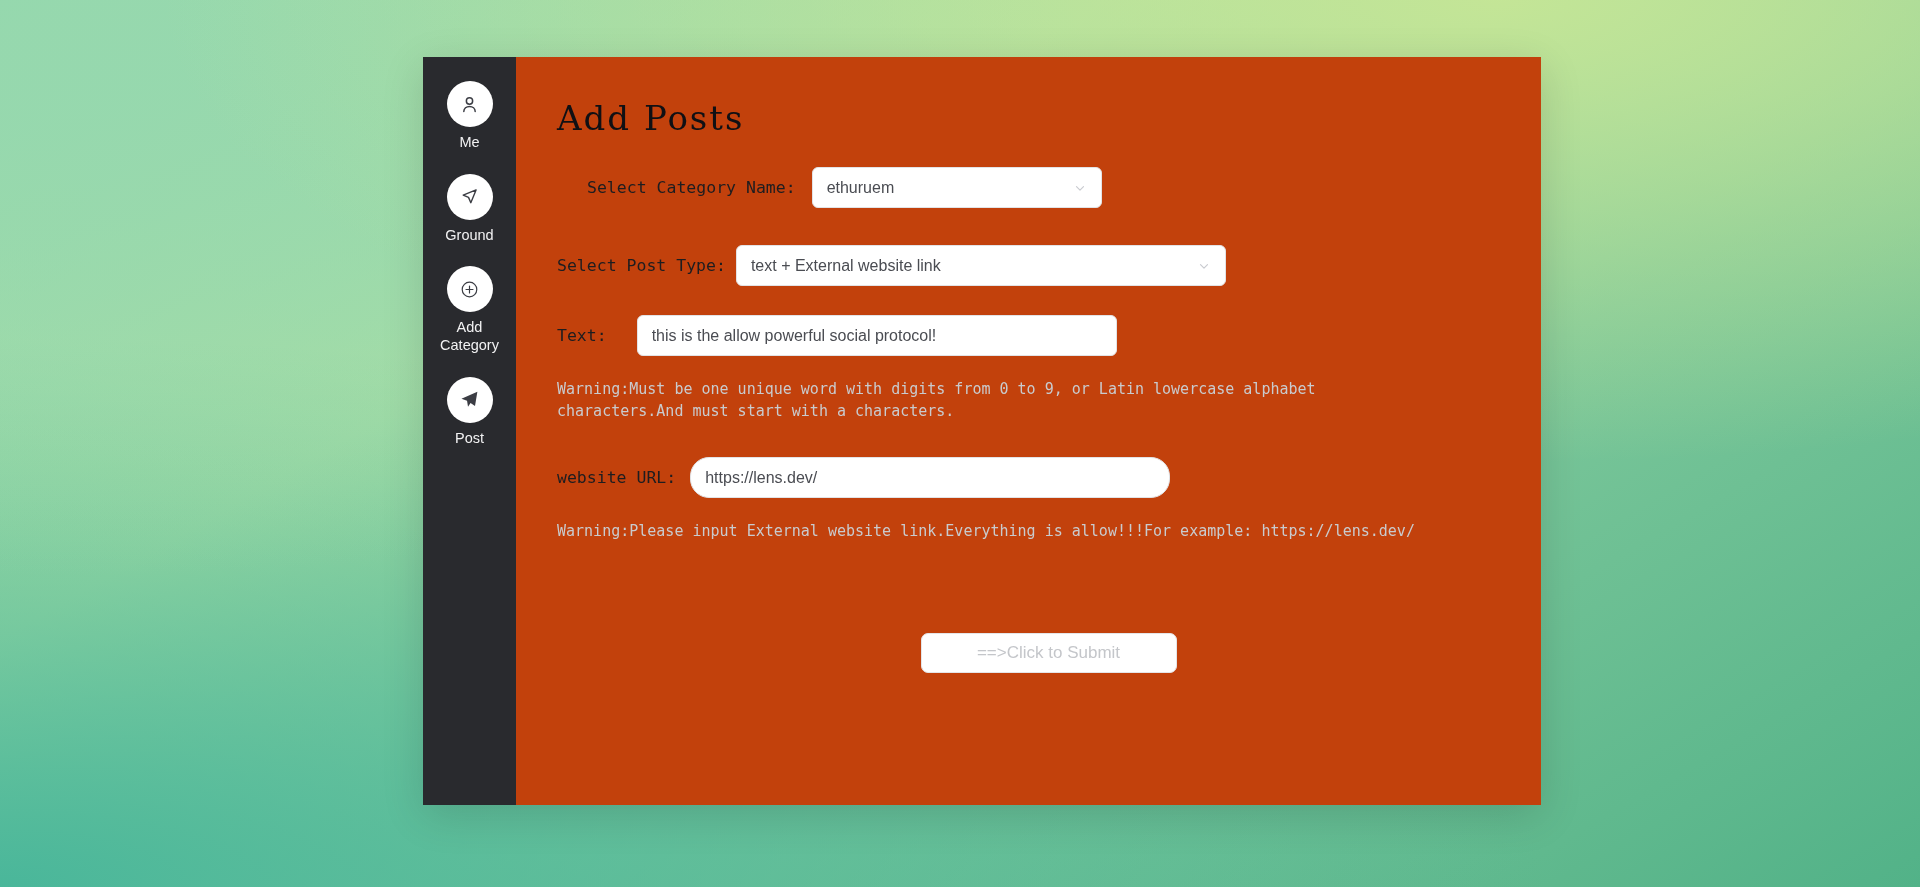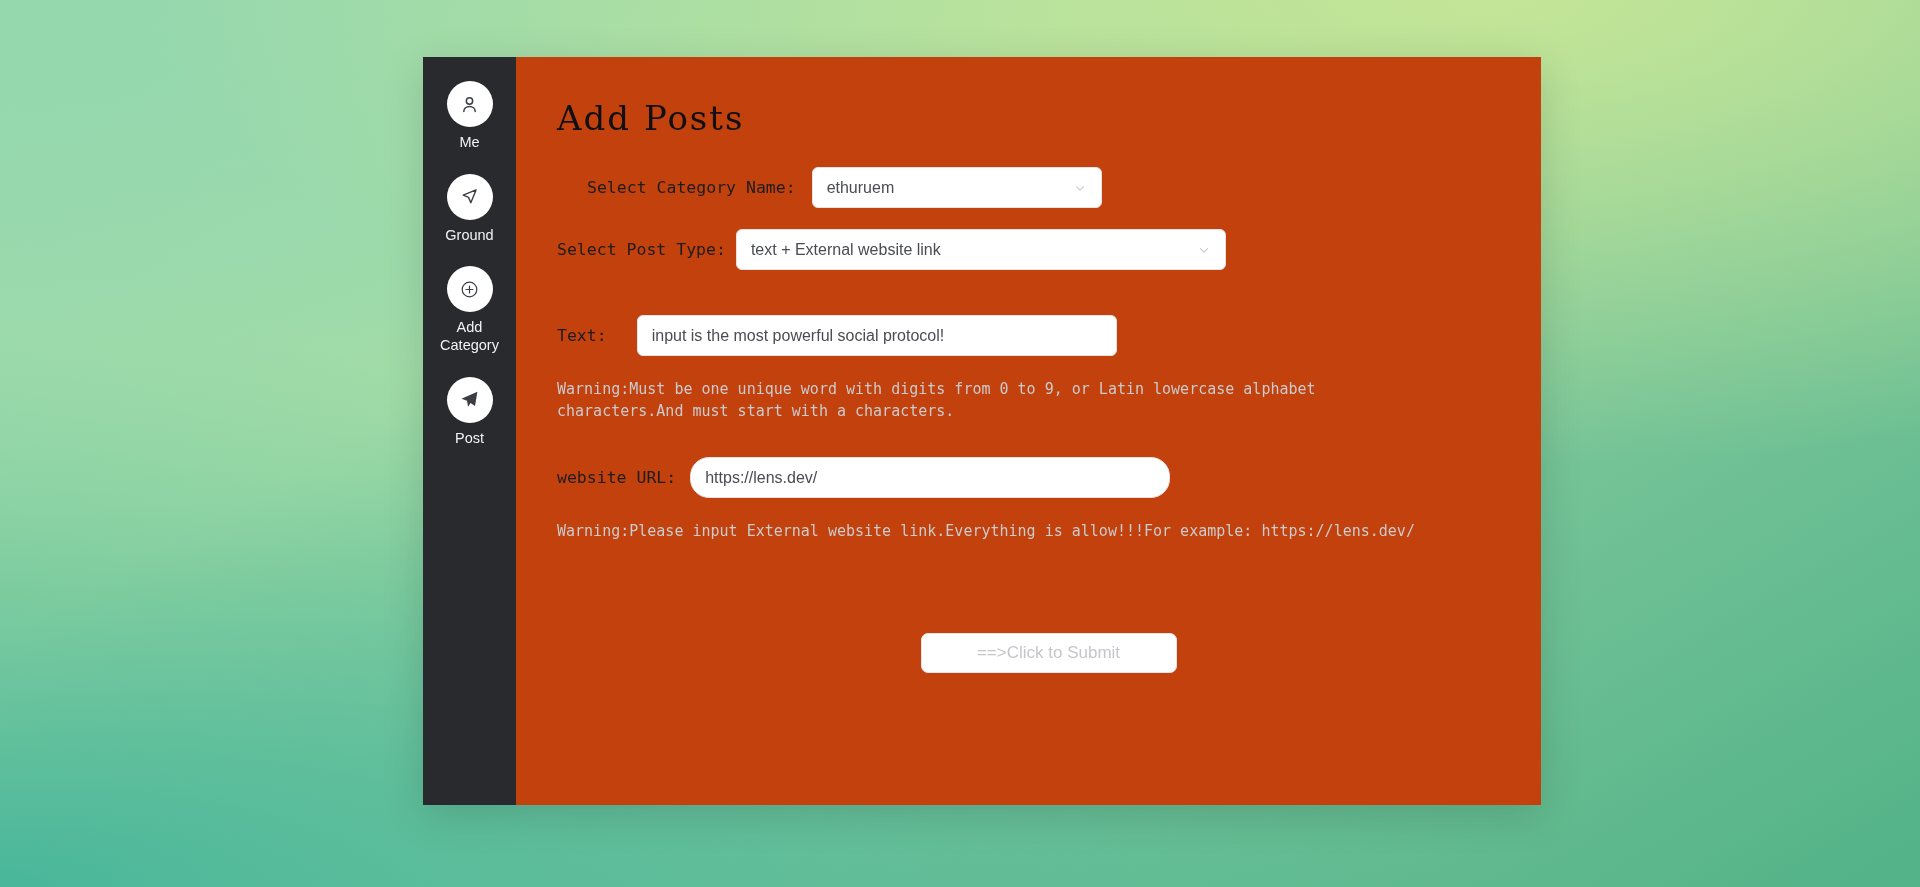--- a/index.html
+++ b/index.html
@@ -104,21 +104,21 @@
     white-space: nowrap;
   }
 
   .field-row {
     position: absolute;
     display: flex;
     align-items: center;
   }
 
   .row-category { left: 51px; top: 110px; margin-left: 20px; }
-  .row-posttype { left: 41px; top: 172px; }
+  .row-posttype { left: 41px; top: 188px; }
   .row-text     { left: 41px; top: 258px; }
   .row-url      { left: 41px; top: 400px; justify-content: center; }
 
   .control {
     position: relative;
     display: flex;
     align-items: center;
     border: 1px solid #e2e3e6;
     border-radius: 6px;
     background: #ffffff;
@@ -256,21 +256,21 @@
           <svg width="14" height="14" viewBox="0 0 24 24" fill="none" stroke="currentColor" stroke-width="2" stroke-linecap="round" stroke-linejoin="round">
             <path d="M6 9.5 12 15.5 18 9.5"></path>
           </svg>
         </span>
       </div>
     </div>
 
     <div class="field-row row-text">
       <span class="mono-label">Text:</span>
       <div class="control ctrl-text">
-        <span>input is the most powerful social protocol!</span>
+        <span>this is the allow powerful social protocol!</span>
       </div>
     </div>
 
     <div class="warn warn-text">Warning:Must be one unique word with digits from 0 to 9, or Latin lowercase alphabet characters.And must start with a characters.</div>
 
     <div class="field-row row-url">
       <span class="mono-label">website URL:</span>
       <div class="control ctrl-url">
         <span>https://lens.dev/</span>
       </div>

